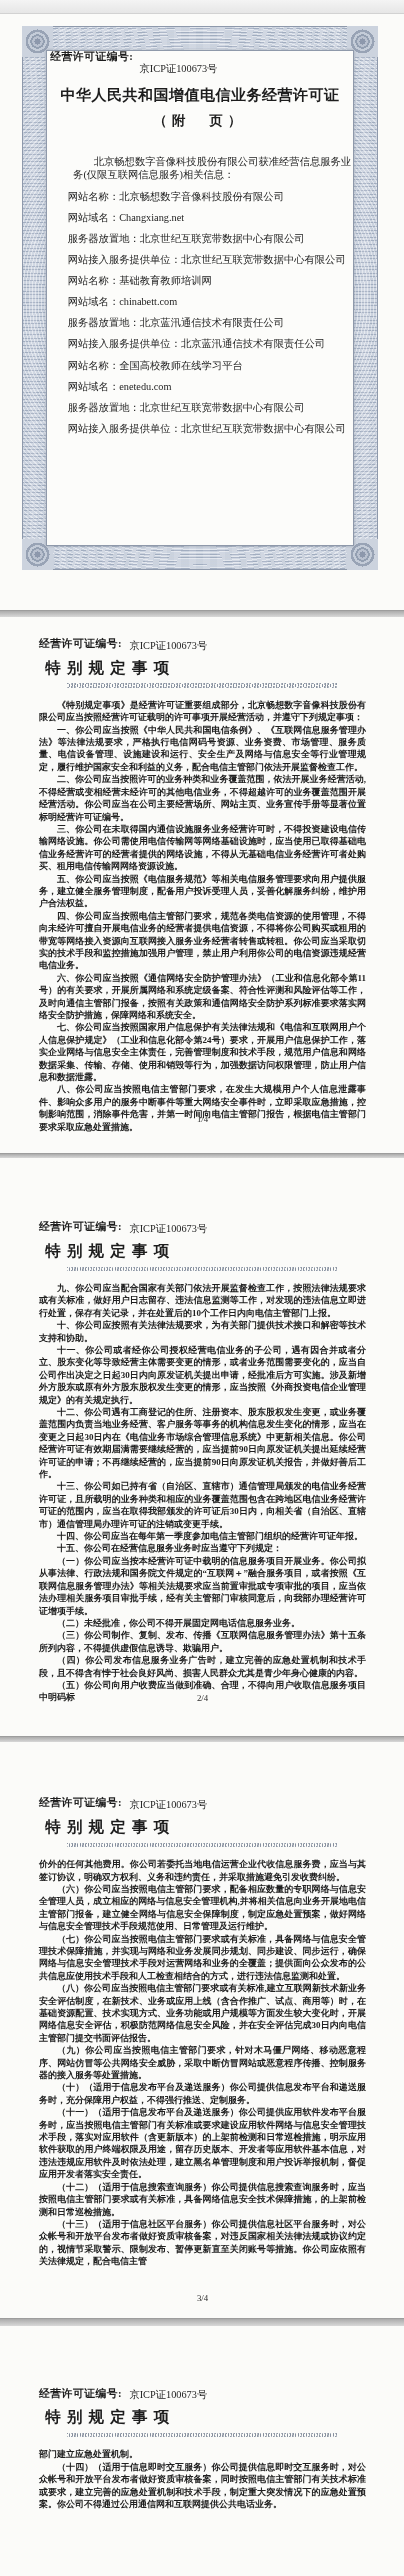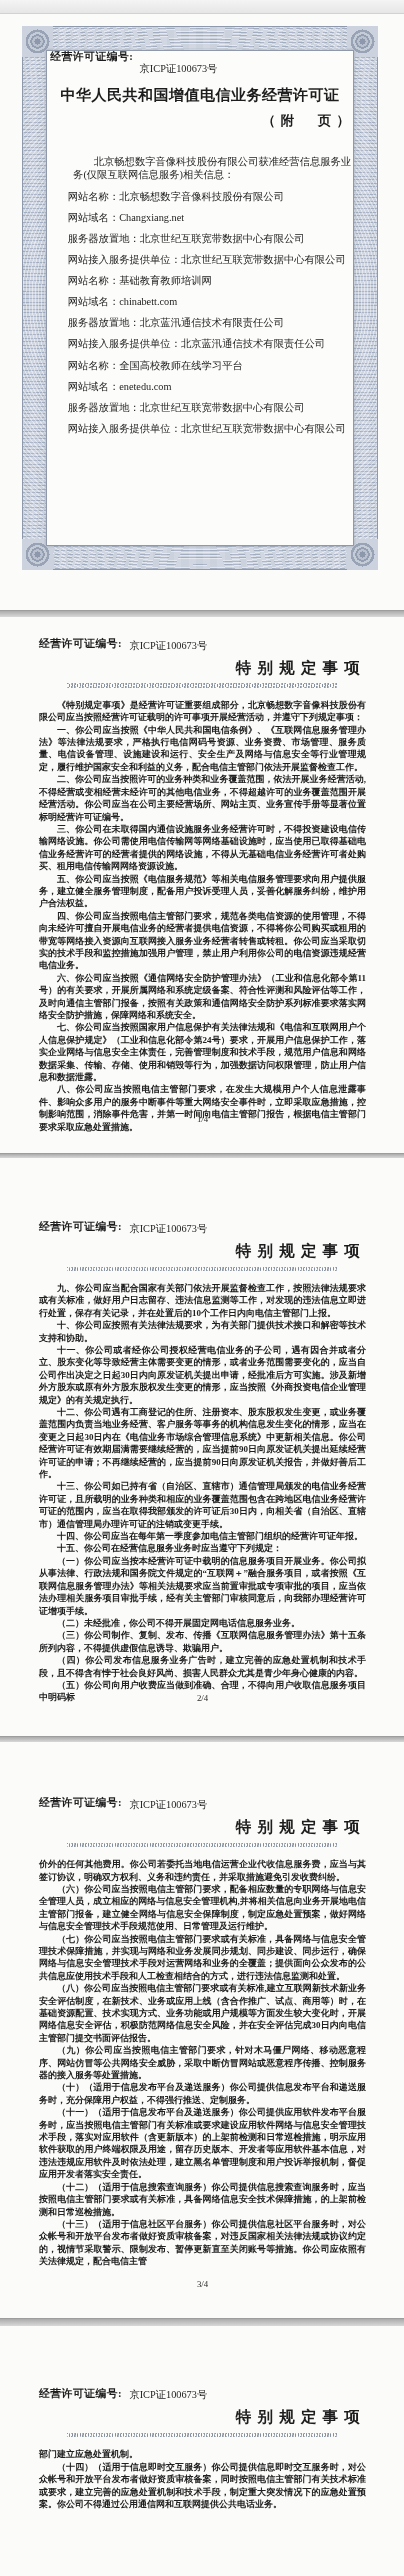--- a/index.html
+++ b/index.html
@@ -35,48 +35,48 @@
     position:absolute;width:31px;height:31px;
     background:radial-gradient(circle at 50% 50%, #8d98ac 0 3.1px, #b9c1cf 3.1px 5.2px, #939fb1 5.2px 7.2px, #c4ccd8 7.2px 9.3px, #98a3b5 9.3px 12px, #ccd3de 12px 31px);
   }
   .cc-tl{left:-1px;top:-1px;} .cc-tr{right:-1px;top:-1px;}
   .cc-bl{left:-1px;bottom:-1px;} .cc-br{right:-1px;bottom:-1px;}
   .cert-content{position:absolute;left:45px;right:50px;top:36px;bottom:63px;}
   .cert-license-row{display:flex;align-items:flex-start;gap:6.2px;padding-left:5.2px;font-size:10.8px;}
   .cert-license-label{font-weight:bold;letter-spacing:0.5px;}
   .cert-license-number{margin-top:12px;font-size:10.3px;}
   .cert-title{margin-top:10px;text-align:center;font-size:15px;font-weight:bold;letter-spacing:0.5px;}
-  .cert-subtitle{margin-top:6.2px;text-align:right;font-size:13.4px;font-weight:bold;letter-spacing:5.2px;}
+  .cert-subtitle{margin-top:6.2px;text-align:center;font-size:13.4px;font-weight:bold;letter-spacing:5.2px;}
   .cert-intro{margin:25px 2.1px 0;font-size:10.3px;line-height:1.35;text-indent:2em;padding-left:26px;}
   .cert-entries p{margin:7.7px 2.1px 0;font-size:10.3px;line-height:1.3;text-indent:2em;}
 
   
   .doc-page{position:relative;background:#fbfbf9;box-sizing:border-box;padding:0 39px;}
   .dp-1{height:536px;} .dp-2{height:578px;} .dp-3{height:576px;} .dp-4{height:549px;}
   .doc-header{display:flex;align-items:flex-start;gap:7.2px;font-size:10.8px;}
   .dp-1 .doc-header{padding-top:20.6px;}
   .dp-2 .doc-header{padding-top:62px;}
   .dp-3 .doc-header{padding-top:54px;}
   .dp-4 .doc-header{padding-top:61px;}
   .doc-license-label{font-weight:bold;letter-spacing:0.5px;}
   .doc-license-number{margin-top:1.5px;font-size:10.3px;}
-  .doc-title{margin-top:5.2px;text-align:right;font-size:15.5px;font-weight:bold;letter-spacing:6.2px;text-indent:6.2px;}
+  .doc-title{margin-top:5.2px;text-align:left;font-size:15.5px;font-weight:bold;letter-spacing:6.2px;text-indent:6.2px;}
   .zigzag{
     height:4.1px;width:83%;margin:4.6px auto 0;
     background:
       repeating-linear-gradient(105deg, rgba(125,135,150,.85) 0 0.8px, rgba(0,0,0,0) 0.8px 2.6px),
       repeating-linear-gradient(75deg, rgba(160,168,181,.8) 0 0.8px, rgba(0,0,0,0) 0.8px 2.6px);
   }
   .doc-body{margin-top:11.3px;font-size:9px;line-height:12.4px;text-align:justify;color:#212121;}
   .doc-body p{margin:0;text-indent:2em;font-weight:bold;}
   .doc-body p.no-indent{text-indent:0;}
   .page-num{position:absolute;left:0;right:0;text-align:center;font-size:8.8px;color:#2a2a2a;}
   .dp-1 .page-num{bottom:29px;}
   .dp-2 .page-num{bottom:33px;}
-  .dp-3 .page-num{bottom:29px;}
+  .dp-3 .page-num{bottom:15px;}
 </style>
 </head>
 <body>
 
 <div class="stack">
 
   <div class="top-gap"></div>
 
   <div class="cert-page">
     <div class="cert-frame">

